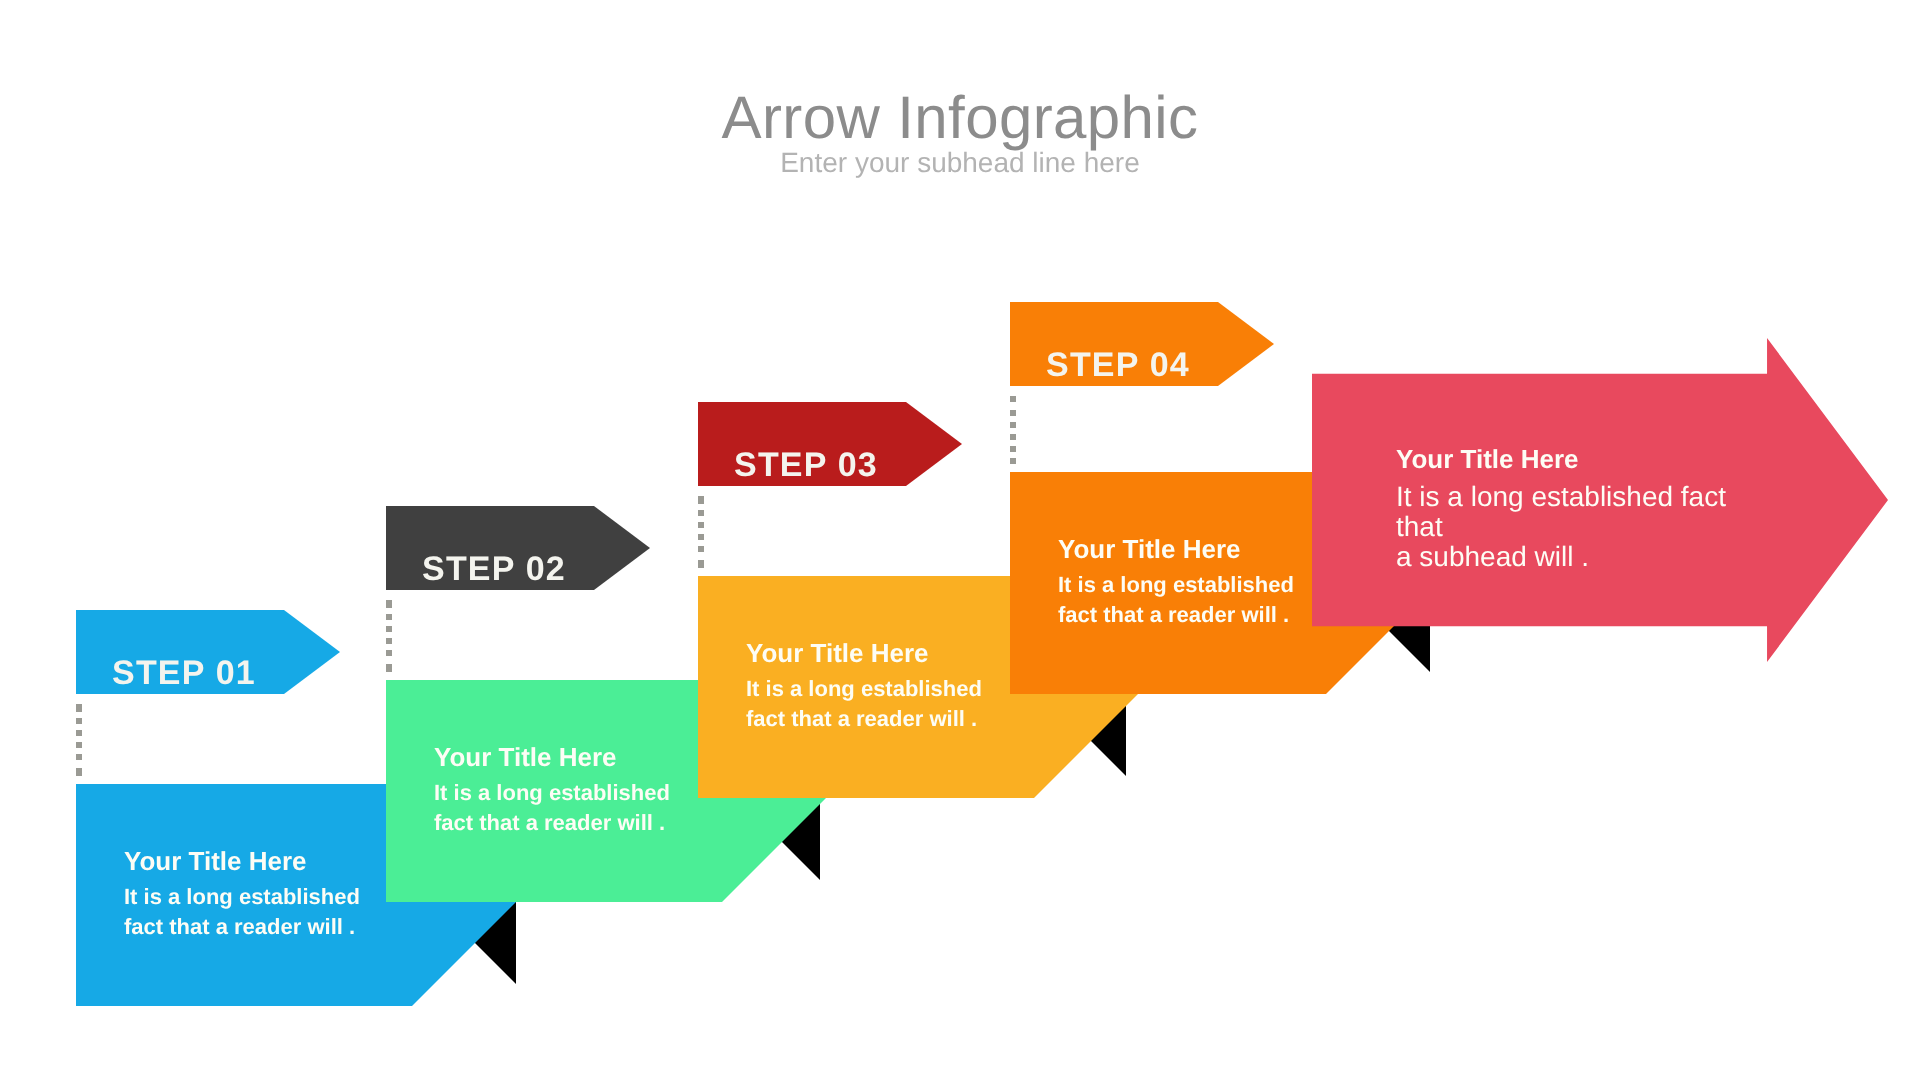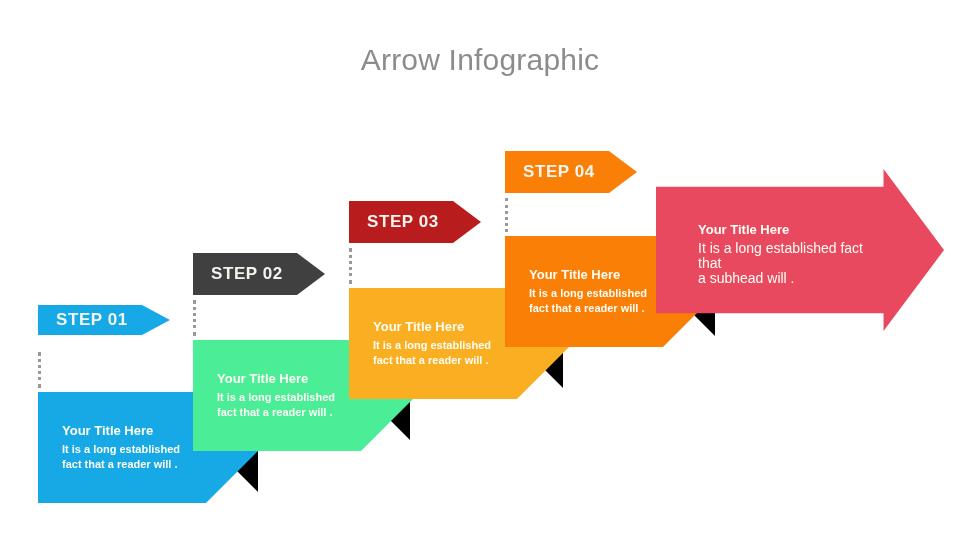--- a/index.html
+++ b/index.html
@@ -49,21 +49,21 @@
 
   
   .step {
     position: absolute;
   }
 
   
   .banner {
     position: absolute;
     display: flex;
-    align-items: center;
+    align-items: flex-end;
     box-sizing: border-box;
     padding-left: 18px;
     -webkit-clip-path: polygon(0 0, calc(100% - 28px) 0, 100% 50%, calc(100% - 28px) 100%, 0 100%);
     clip-path: polygon(0 0, calc(100% - 28px) 0, 100% 50%, calc(100% - 28px) 100%, 0 100%);
   }
   .banner-label {
     font-size: 17px;
     font-weight: bold;
     color: #f4f4ee;
     letter-spacing: 0.6px;
@@ -139,24 +139,25 @@
     line-height: 15px;
     margin: 0;
   }
 </style>
 </head>
 <body>
 
 <div class="slide">
 
   <div class="title">Arrow Infographic</div>
+  <div class="subtitle">Enter your subhead line here</div>
 
   <div class="step">
     <div class="shadow" style="left:206px; top:440px; width:52px; height:52px; z-index:1;"></div>
-    <div class="banner" style="left:38px; top:305px; width:132px; height:30px; background:#16a9e6; z-index:3;">
+    <div class="banner" style="left:38px; top:305px; width:132px; height:42px; background:#16a9e6; z-index:3;">
       <span class="banner-label">STEP 01</span>
     </div>
     <div class="connector" style="left:38px; top:352px; height:36px; z-index:3;"></div>
     <div class="card" style="left:38px; top:392px; width:220px; height:111px; background:#16a9e6; z-index:2;">
       <div class="card-body" style="top:30px;">
         <p class="card-title">Your Title Here</p>
         <p class="card-text">It is a long established</p>
         <p class="card-text">fact that a reader will .</p>
       </div>
     </div>

